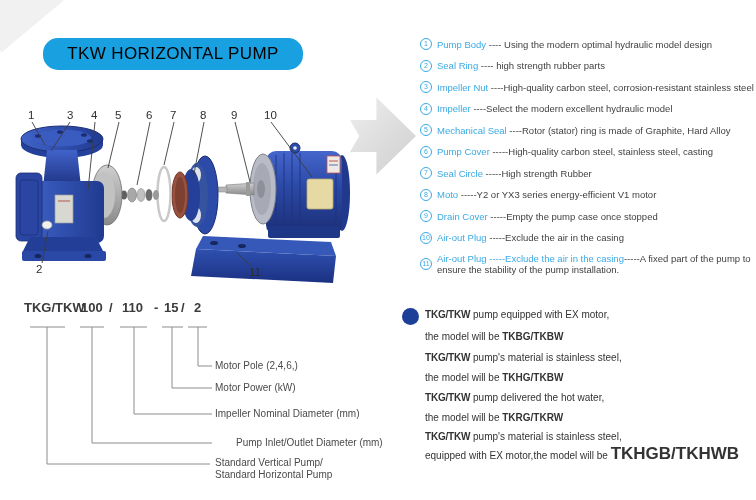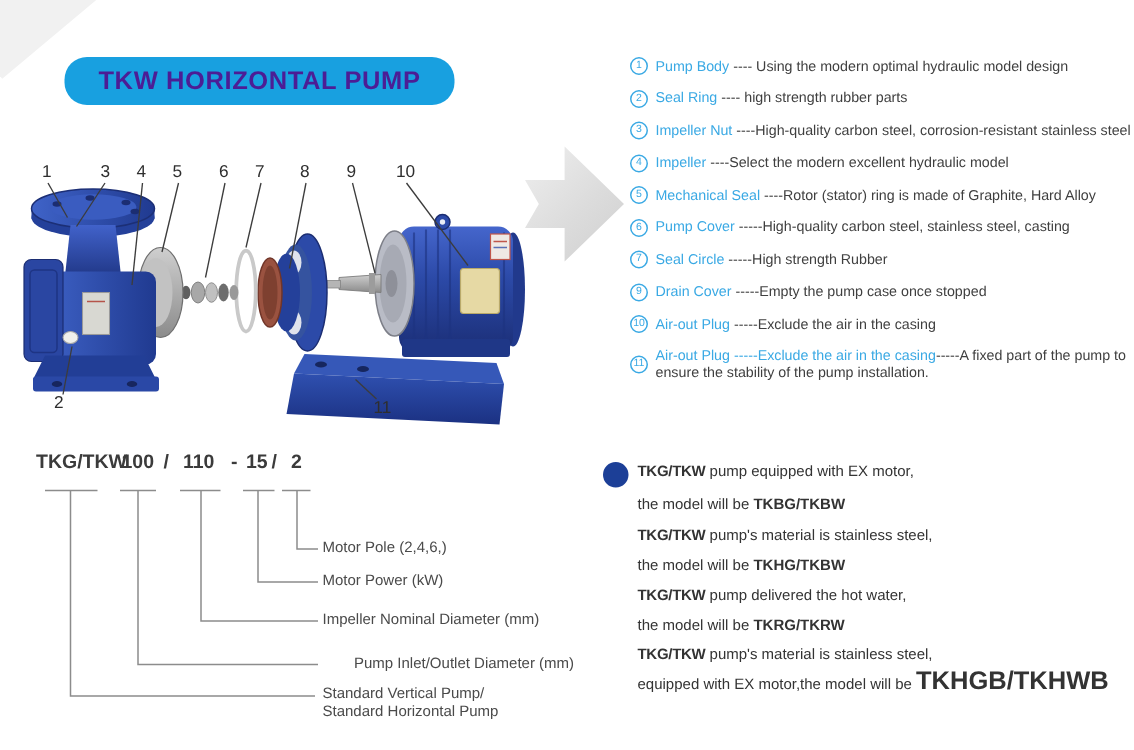--- a/index.html
+++ b/index.html
@@ -6,21 +6,21 @@
   body{font-family:"Liberation Sans","DejaVu Sans",sans-serif;background:#fff;}
   #page{position:relative;width:756px;height:500px;background:#fff;overflow:hidden;}
 
   
   .watermark{position:absolute;left:-30px;top:-34px;width:110px;height:58px;
     background:#f1f1f1;transform:rotate(-40deg);}
 
   
   .banner{position:absolute;left:43px;top:38px;width:260px;height:32px;
     background:#18a0e0;border-radius:15px;display:flex;align-items:center;justify-content:center;}
-  .banner span{color:#4c1d95;font-weight:700;font-size:17px;letter-spacing:.4px;}
+  .banner span{color:#000000;font-weight:400;font-size:17px;letter-spacing:.4px;}
 
   
   .diagram{position:absolute;left:0;top:95px;width:430px;height:205px;}
   .callout{position:absolute;font-size:11.5px;color:#2e2e2e;}
   .c1{left:28px;top:14px;}  .c3{left:67px;top:14px;}  .c4{left:91px;top:14px;}
   .c5{left:115px;top:14px;} .c6{left:146px;top:14px;} .c7{left:170px;top:14px;}
   .c8{left:200px;top:14px;} .c9{left:231px;top:14px;} .c10{left:264px;top:14px;}
   .c2{left:36px;top:168px;} .c11{left:249px;top:171px;}
 
   
@@ -228,20 +228,24 @@
     </div>
     <div class="prow">
       <span class="pnum">6</span>
       <span class="ptext"><span class="pname">Pump Cover</span><span class="pdesc"> -----High-quality carbon steel, stainless steel, casting</span></span>
     </div>
     <div class="prow">
       <span class="pnum">7</span>
       <span class="ptext"><span class="pname">Seal Circle</span><span class="pdesc"> -----High strength Rubber</span></span>
     </div>
     <div class="prow">
+      <span class="pnum">8</span>
+      <span class="ptext"><span class="pname">Moto</span><span class="pdesc"> -----Y2 or YX3 series energy-efficient V1 motor</span></span>
+    </div>
+    <div class="prow">
       <span class="pnum">9</span>
       <span class="ptext"><span class="pname">Drain Cover</span><span class="pdesc"> -----Empty the pump case once stopped</span></span>
     </div>
     <div class="prow">
       <span class="pnum">10</span>
       <span class="ptext"><span class="pname">Air-out Plug</span><span class="pdesc"> -----Exclude the air in the casing</span></span>
     </div>
     <div class="prow">
       <span class="pnum">11</span>
       <span class="ptext"><span class="pname">Air-out Plug -----Exclude the air in the casing</span><span class="pdesc">-----A fixed part of the pump to</span><span class="pdesc2">ensure the stability of the pump installation.</span></span>

